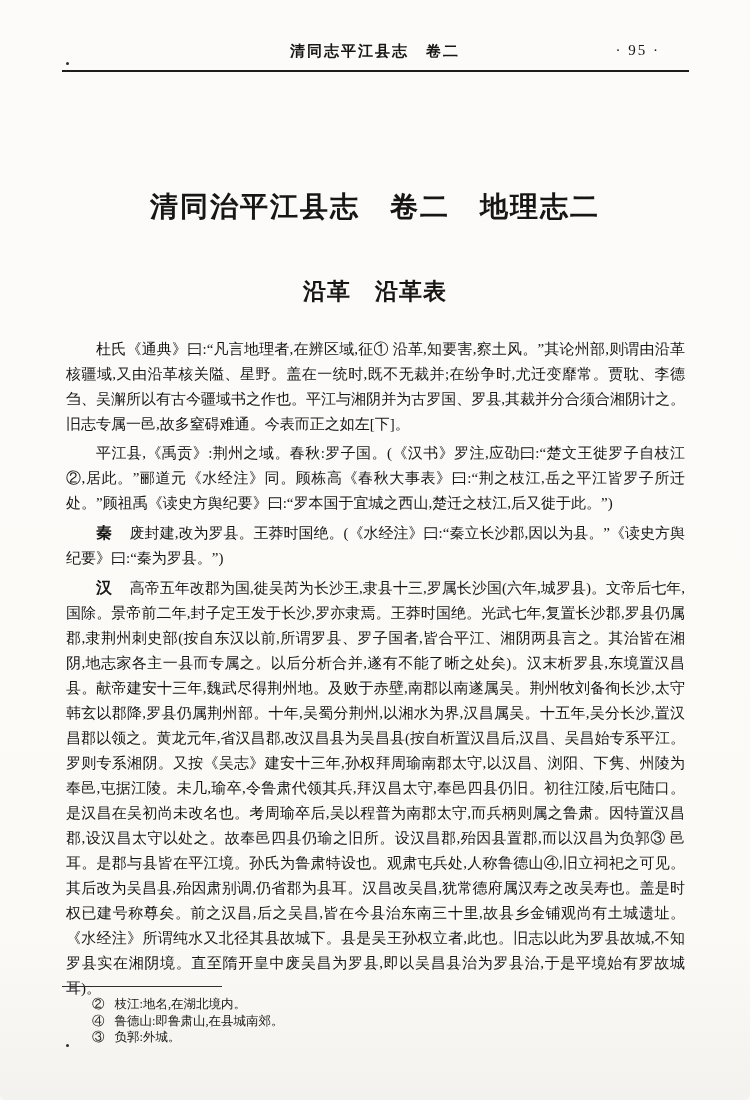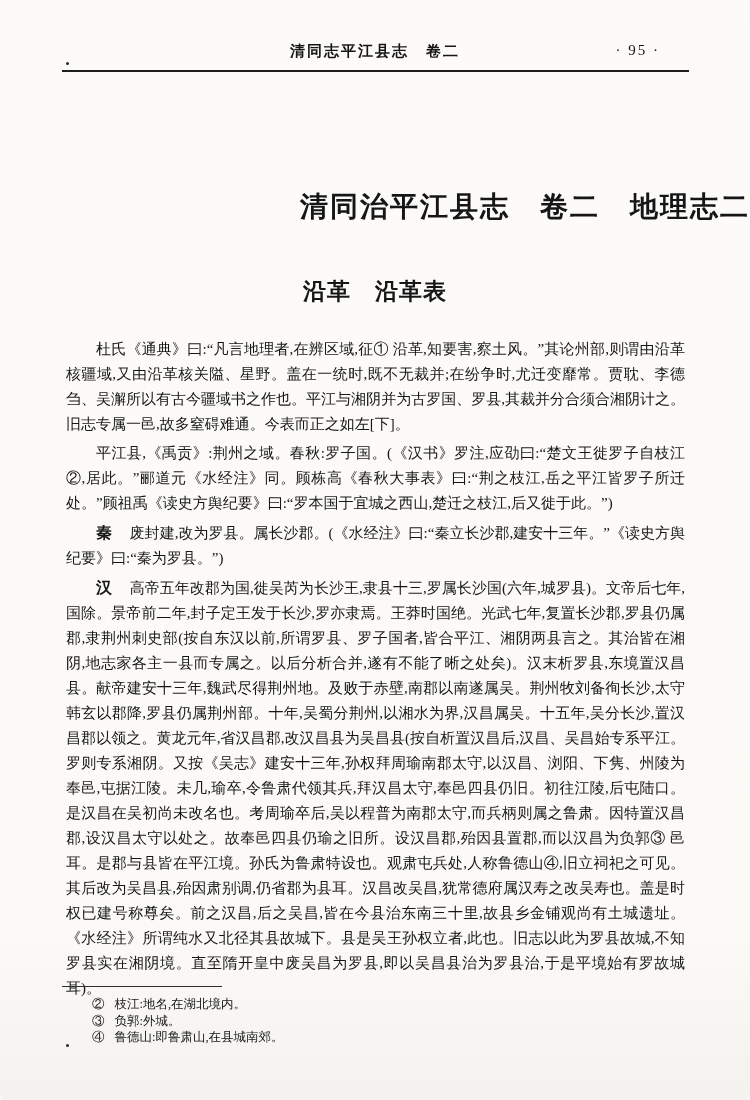--- a/index.html
+++ b/index.html
@@ -19,21 +19,21 @@
   .running-title { position:absolute; left:0; width:100%; text-align:center; letter-spacing:2px; font-weight:bold; }
   .page-number { position:absolute; right:28px; top:0; letter-spacing:2px; }
   .header-rule { position:absolute; top:70px; left:62px; width:627px; height:0; border-top:2px solid #1d1d1d; }
   
   .scan-dot { position:absolute; width:3px; height:3px; border-radius:50%; background:#2a2a2a; }
   .scan-dot.d1 { left:66px; top:62px; }
   .scan-dot.d2 { left:66px; top:1044px; }
   
   .page-title {
     position:absolute; top:188px; left:0; width:100%;
-    text-align:right; font-size:28px; font-weight:bold; letter-spacing:2px;
+    text-align:center; font-size:28px; font-weight:bold; letter-spacing:2px;
   }
   .section-heading {
     position:absolute; top:276px; left:0; width:100%;
     text-align:center; font-size:23px; font-weight:bold; letter-spacing:1px;
   }
   
   .body-text {
     position:absolute; top:333px; left:62px; width:627px;
     font-size:15px; line-height:25px; text-align:justify; text-justify:inter-ideograph;
   }
@@ -57,24 +57,24 @@
   <div class="header-rule"></div>
   <div class="scan-dot d1"></div>
   <div class="scan-dot d2"></div>
 
   <div class="page-title">清同治平江县志　卷二　地理志二</div>
   <div class="section-heading">沿革　沿革表</div>
 
   <div class="body-text">
     <p><span class="headword"></span><span>杜氏《通典》曰:“凡言地理者,在辨区域,征① 沿革,知要害,察土风。”其论州部,则谓由沿革核疆域,又由沿革核关隘、星野。盖在一统时,既不无裁并;在纷争时,尤迁变靡常。贾耽、李德刍、吴澥所以有古今疆域书之作也。平江与湘阴并为古罗国、罗县,其裁并分合须合湘阴计之。旧志专属一邑,故多窒碍难通。今表而正之如左[下]。</span></p>
     <p><span class="headword"></span><span>平江县,《禹贡》:荆州之域。春秋:罗子国。(《汉书》罗注,应劭曰:“楚文王徙罗子自枝江②,居此。”郦道元《水经注》同。顾栋高《春秋大事表》曰:“荆之枝江,岳之平江皆罗子所迁处。”顾祖禹《读史方舆纪要》曰:“罗本国于宜城之西山,楚迁之枝江,后又徙于此。”)</span></p>
-    <p><span class="headword">秦</span><span>废封建,改为罗县。属长沙郡。(《水经注》曰:“秦立长沙郡,建安十三年。”《读史方舆纪要》曰:“秦为罗县。”)</span></p>
+    <p><span class="headword">秦</span><span>废封建,改为罗县。王莽时国绝。(《水经注》曰:“秦立长沙郡,因以为县。”《读史方舆纪要》曰:“秦为罗县。”)</span></p>
     <p><span class="headword">汉</span><span>高帝五年改郡为国,徙吴芮为长沙王,隶县十三,罗属长沙国(六年,城罗县)。文帝后七年,国除。景帝前二年,封子定王发于长沙,罗亦隶焉。王莽时国绝。光武七年,复置长沙郡,罗县仍属郡,隶荆州刺史部(按自东汉以前,所谓罗县、罗子国者,皆合平江、湘阴两县言之。其治皆在湘阴,地志家各主一县而专属之。以后分析合并,遂有不能了晰之处矣)。汉末析罗县,东境置汉昌县。献帝建安十三年,魏武尽得荆州地。及败于赤壁,南郡以南遂属吴。荆州牧刘备徇长沙,太守韩玄以郡降,罗县仍属荆州部。十年,吴蜀分荆州,以湘水为界,汉昌属吴。十五年,吴分长沙,置汉昌郡以领之。黄龙元年,省汉昌郡,改汉昌县为吴昌县(按自析置汉昌后,汉昌、吴昌始专系平江。罗则专系湘阴。又按《吴志》建安十三年,孙权拜周瑜南郡太守,以汉昌、浏阳、下隽、州陵为奉邑,屯据江陵。未几,瑜卒,令鲁肃代领其兵,拜汉昌太守,奉邑四县仍旧。初往江陵,后屯陆口。是汉昌在吴初尚未改名也。考周瑜卒后,吴以程普为南郡太守,而兵柄则属之鲁肃。因特置汉昌郡,设汉昌太守以处之。故奉邑四县仍瑜之旧所。设汉昌郡,殆因县置郡,而以汉昌为负郭③ 邑耳。是郡与县皆在平江境。孙氏为鲁肃特设也。观肃屯兵处,人称鲁德山④,旧立祠祀之可见。其后改为吴昌县,殆因肃别调,仍省郡为县耳。汉昌改吴昌,犹常德府属汉寿之改吴寿也。盖是时权已建号称尊矣。前之汉昌,后之吴昌,皆在今县治东南三十里,故县乡金铺观尚有土城遗址。《水经注》所谓纯水又北径其县故城下。县是吴王孙权立者,此也。旧志以此为罗县故城,不知罗县实在湘阴境。直至隋开皇中废吴昌为罗县,即以吴昌县治为罗县治,于是平境始有罗故城耳)。</span></p>
   </div>
 
   <div class="footnote-divider"></div>
   <div class="footnotes">
     <div class="footnote"><span class="fn-marker">②</span><span class="fn-text">枝江:地名,在湖北境内。</span></div>
+    <div class="footnote"><span class="fn-marker">④</span><span class="fn-text">鲁德山:即鲁肃山,在县城南郊。</span></div>
     <div class="footnote"><span class="fn-marker">③</span><span class="fn-text">负郭:外城。</span></div>
-    <div class="footnote"><span class="fn-marker">④</span><span class="fn-text">鲁德山:即鲁肃山,在县城南郊。</span></div>
   </div>
 
 </div>
 
 </body></html>

